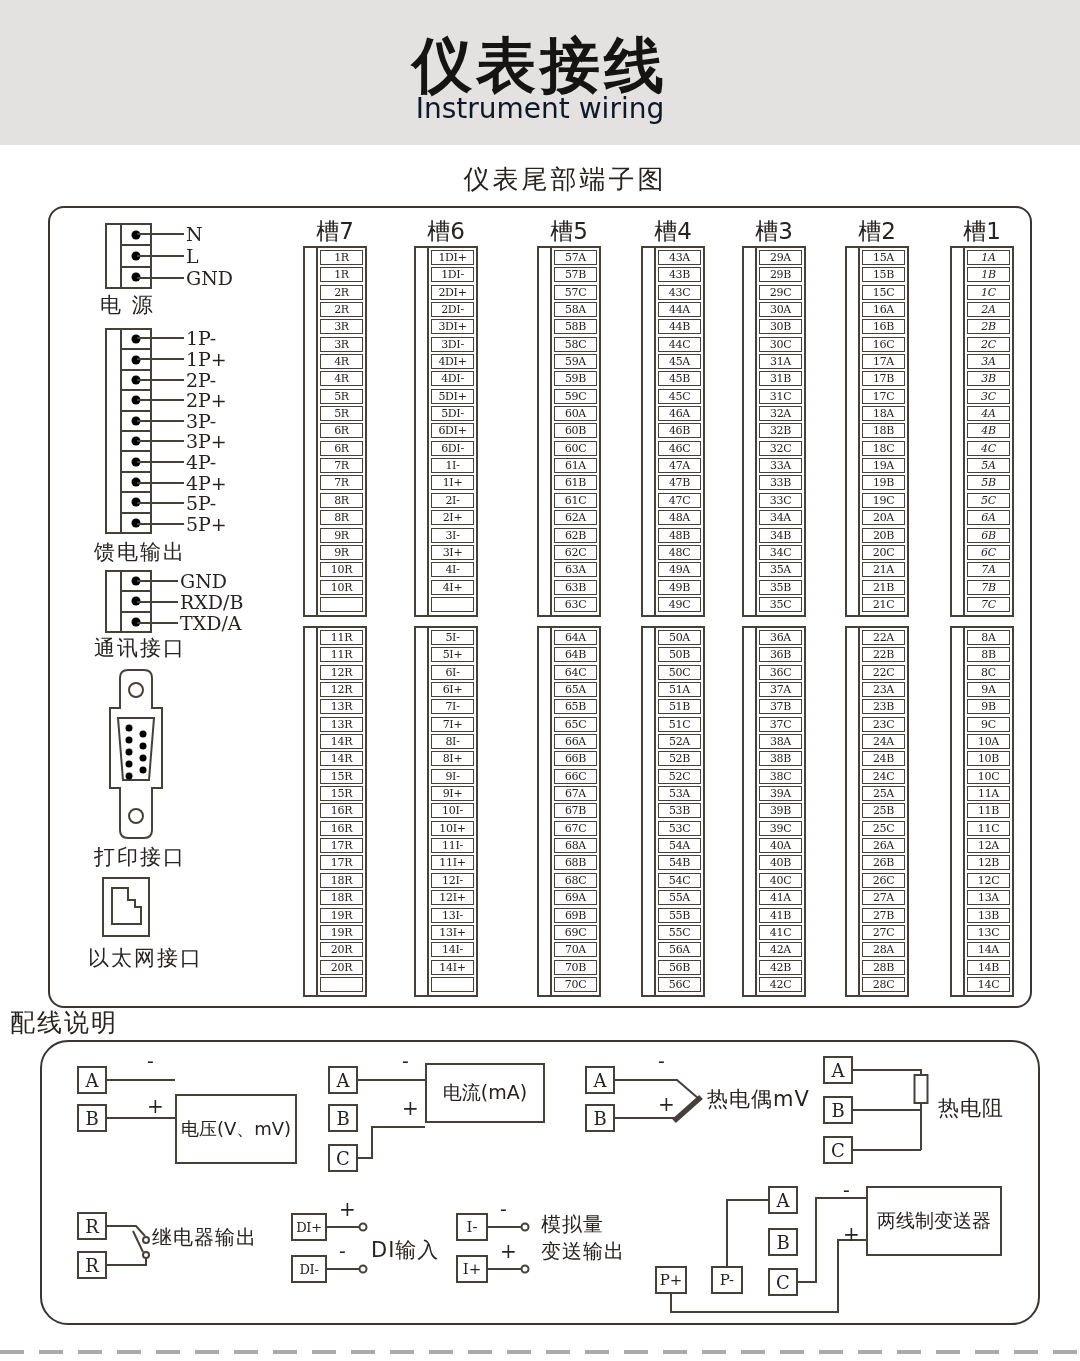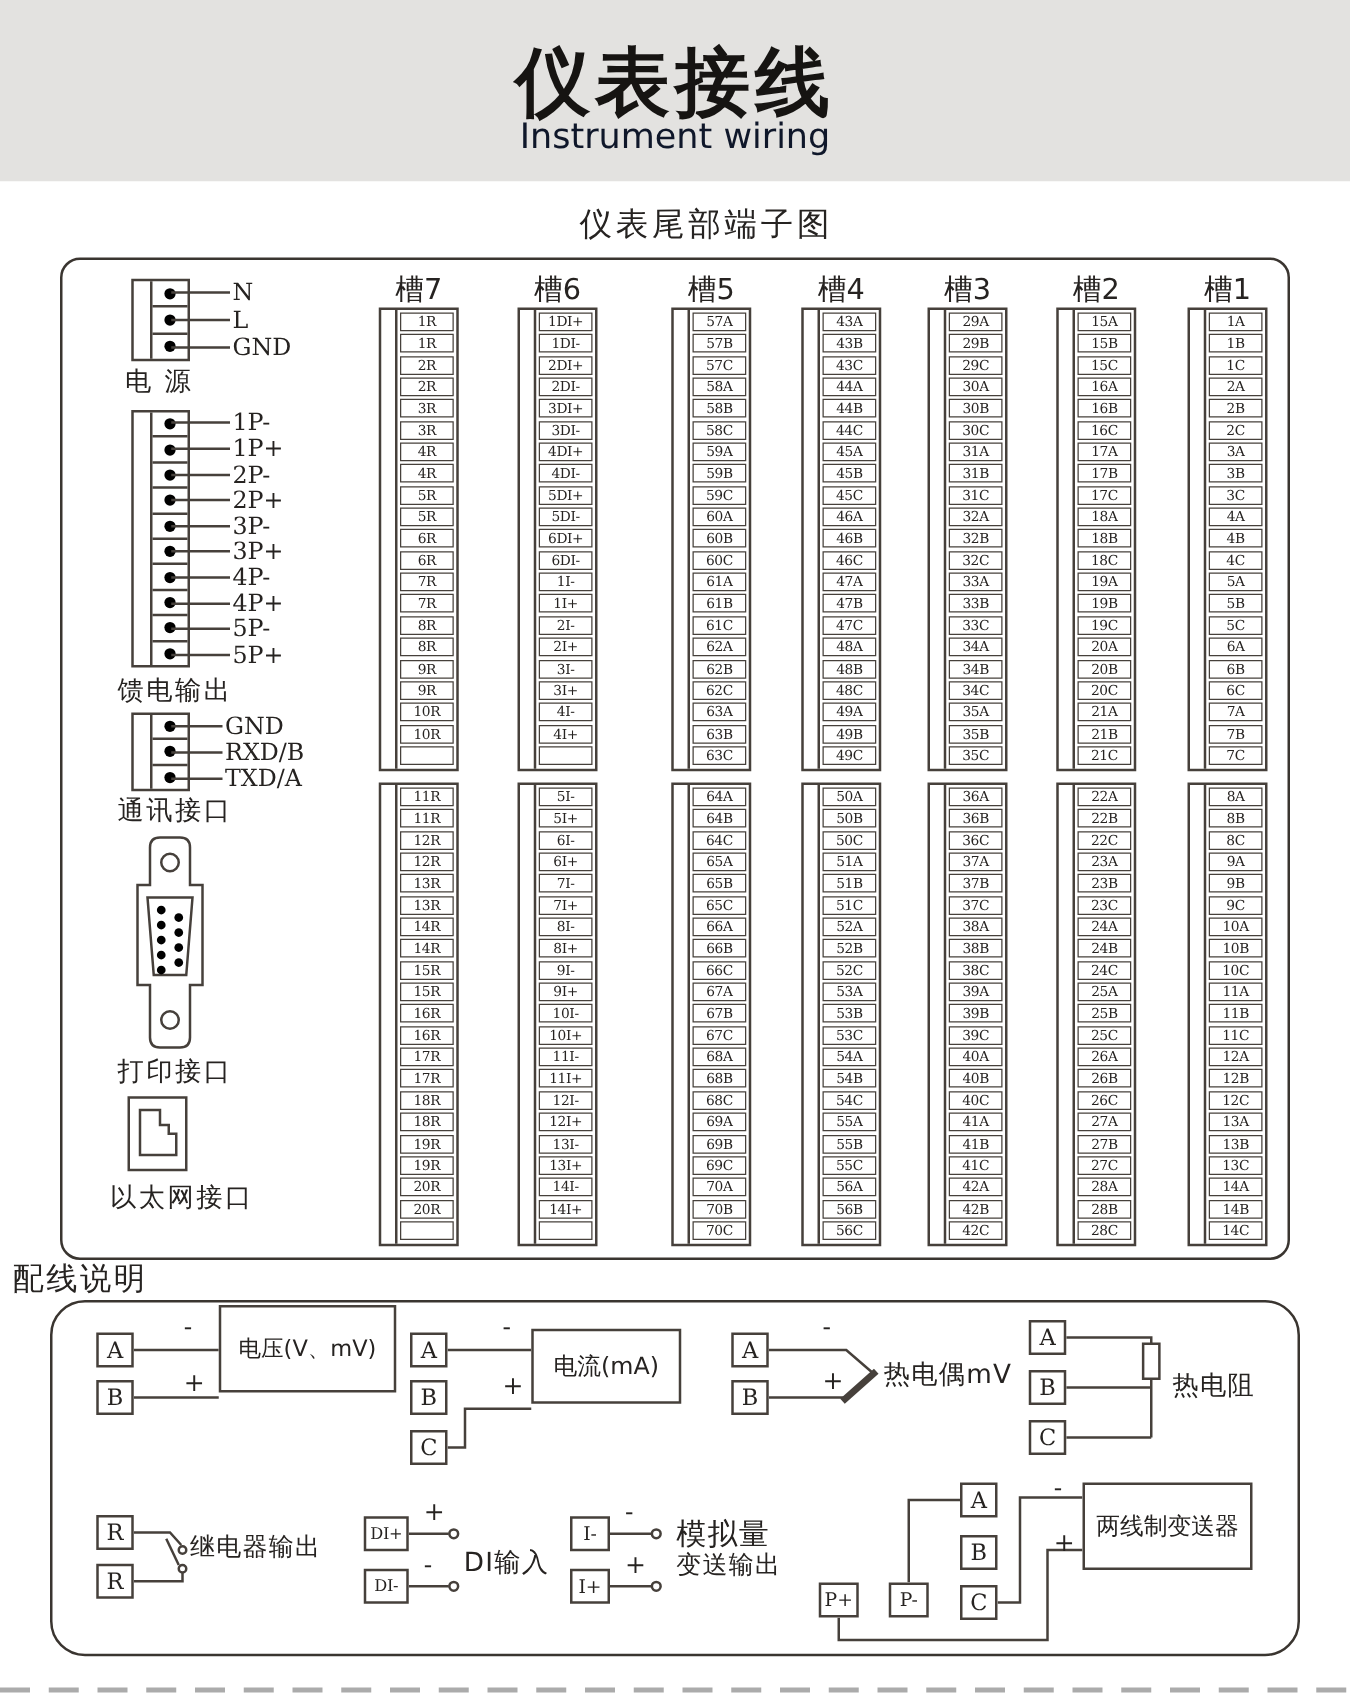--- a/index.html
+++ b/index.html
@@ -552,21 +552,21 @@
           <div class="cell">26C</div>
           <div class="cell">27A</div>
           <div class="cell">27B</div>
           <div class="cell">27C</div>
           <div class="cell">28A</div>
           <div class="cell">28B</div>
           <div class="cell">28C</div>
         </div>
       </div>
       <div class="slot-header" style="left: 950px;">槽1</div>
-      <div class="strip" style="left: 950px; top: 246px;">
+      <div class="strip" style="left: 950px; top: 246px; font-style: italic;">
         <div class="gutter"></div>
         <div class="cells">
           <div class="cell">1A</div>
           <div class="cell">1B</div>
           <div class="cell">1C</div>
           <div class="cell">2A</div>
           <div class="cell">2B</div>
           <div class="cell">2C</div>
           <div class="cell">3A</div>
           <div class="cell">3B</div>
@@ -613,21 +613,21 @@
       </div>
     </div>
 
   <div class="wiring-label">配线说明</div>
   <div class="wiring-box"></div>
 
   <div class="tbox" style="left:77px;top:1066px">A</div>
   <div class="tbox" style="left:77px;top:1104px">B</div>
   <span class="sign" style="left:147px;top:1049px">-</span>
   <span class="sign" style="left:147px;top:1094px">+</span>
-  <div class="devbox" style="left:175px;top:1044px;width:142px;height:70px;font-size:18px">电压(V、mV)</div>
+  <div class="devbox" style="left:175px;top:1094px;width:122px;height:70px;font-size:18px">电压(V、mV)</div>
 
   <div class="tbox" style="left:328px;top:1066px">A</div>
   <div class="tbox" style="left:328px;top:1104px">B</div>
   <div class="tbox" style="left:328px;top:1144px">C</div>
   <span class="sign" style="left:402px;top:1049px">-</span>
   <span class="sign" style="left:402px;top:1096px">+</span>
   <div class="devbox" style="left:425px;top:1063px;width:120px;height:60px">电流(mA)</div>
 
   <div class="tbox" style="left:585px;top:1066px">A</div>
   <div class="tbox" style="left:585px;top:1104px">B</div>
@@ -647,21 +647,21 @@
   <div class="tbox wide" style="left:291px;top:1213px">DI+</div>
   <div class="tbox wide" style="left:291px;top:1255px">DI-</div>
   <span class="sign" style="left:339px;top:1197px">+</span>
   <span class="sign" style="left:339px;top:1239px">-</span>
   <div class="dlabel" style="left:371px;top:1236px">DI输入</div>
 
   <div class="tbox mid" style="left:456px;top:1213px">I-</div>
   <div class="tbox mid" style="left:456px;top:1255px">I+</div>
   <span class="sign" style="left:500px;top:1197px">-</span>
   <span class="sign" style="left:500px;top:1239px">+</span>
-  <div class="dlabel" style="left:541px;top:1211px;font-size:24px">模拟量</div>
+  <div class="dlabel" style="left:541px;top:1211px;font-size:20px">模拟量</div>
   <div class="dlabel" style="left:541px;top:1238px;font-size:20px">变送输出</div>
 
   <div class="tbox" style="left:768px;top:1186px">A</div>
   <div class="tbox" style="left:768px;top:1228px">B</div>
   <div class="tbox" style="left:768px;top:1268px">C</div>
   <div class="tbox mid" style="left:655px;top:1266px">P+</div>
   <div class="tbox mid" style="left:711px;top:1266px">P-</div>
   <span class="sign" style="left:843px;top:1178px">-</span>
   <span class="sign" style="left:843px;top:1222px">+</span>
   <div class="devbox" style="left:866px;top:1186px;width:136px;height:70px">两线制变送器</div>

